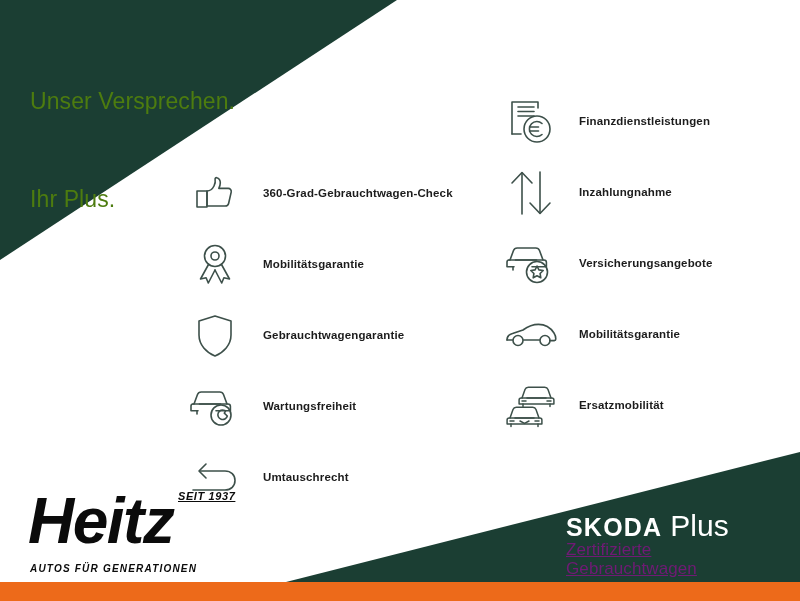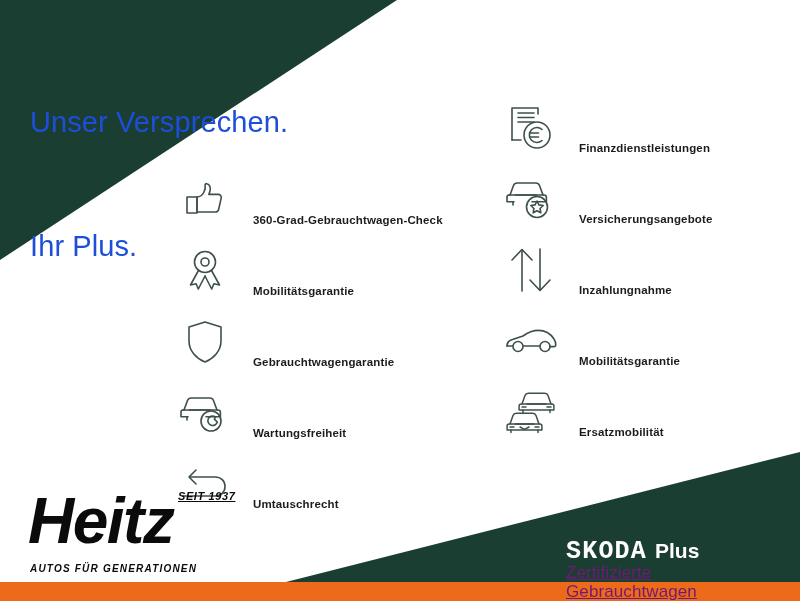--- a/index.html
+++ b/index.html
@@ -23,39 +23,39 @@
     width: 800px;
     height: 601px;
     pointer-events: none;
   }
 
   
   #headline {
     position: absolute;
     left: 30px;
     top: 20px;
-    color: #1d4ed8;
-    font-size: 29px;
+    color: #4d7c0f;
+    font-size: 23px;
     font-weight: 400;
     line-height: 1.42;
     letter-spacing: 0.1px;
     white-space: pre;
   }
   #headline .hl-line { display: block; }
 
   
   .col {
     position: absolute;
   }
-  #col-left  { left: 177px; top: 160px; width: 300px; }
+  #col-left  { left: 187px; top: 160px; width: 300px; }
   #col-right { left: 503px; top: 88px;  width: 290px; }
 
   .feature {
     display: flex;
-    align-items: flex-end;
+    align-items: center;
     height: 68px;
     margin-bottom: 3px;
   }
   .feature .ico {
     width: 56px;
     min-width: 56px;
     height: 56px;
     display: flex;
     align-items: center;
     justify-content: center;
@@ -119,32 +119,31 @@
     position: absolute;
     left: 566px;
     top: 511px;
     width: 220px;
   }
   #skoda-row {
     display: flex;
     align-items: baseline;
   }
   #skoda-word {
-    font-family: Liberation Mono, monospace;
+    font-family: Liberation Sans, sans-serif;
     font-size: 25px;
     font-weight: bold;
     color: #ffffff;
     letter-spacing: 1.2px;
     line-height: 1;
-    margin-top: 28px;
   }
   #skoda-plus {
     font-family: "Liberation Sans", sans-serif;
-    font-size: 21px;
-    font-weight: 700;
+    font-size: 30px;
+    font-weight: 400;
     color: #ffffff;
     margin-left: 8px;
     line-height: 1;
   }
   #skoda-sub {
     font-family: "Liberation Sans", sans-serif;
     font-size: 17px;
     font-weight: 400;
     color: #701a75;
     margin-top: 0;
@@ -251,43 +250,43 @@
           <path d="M35 25.5 a7.5 7.5 0 1 0 0 11"></path>
           <path d="M22.5 29 h9"></path>
           <path d="M22.5 33 h9"></path>
         </svg>
       </span>
       <span class="lbl">Finanzdienstleistungen</span>
     </div>
 
     <div class="feature">
       <span class="ico">
+        <svg width="46" height="48" viewBox="0 0 46 48" fill="none" stroke="#3d504a" stroke-width="1.6" stroke-linejoin="round" stroke-linecap="round">
+          <path d="M14 45 V4"></path>
+          <path d="M4 14 L14 3.5 L24 14"></path>
+          <path d="M32 3 v41"></path>
+          <path d="M22 34 L32 44.5 L42 34"></path>
+        </svg>
+      </span>
+      <span class="lbl">Inzahlungnahme</span>
+    </div>
+
+    <div class="feature">
+      <span class="ico">
         <svg width="50" height="46" viewBox="0 0 50 46" fill="none" stroke="#3d504a" stroke-width="1.6" stroke-linejoin="round" stroke-linecap="round">
           <path d="M4 19 l3.5 -9.5 c0.6 -1.6 2 -2.5 3.7 -2.5 h18.6 c1.7 0 3.1 0.9 3.7 2.5 L37 19"></path>
           <path d="M3 19 h35 c1.4 0 2.4 1 2.4 2.3 v4.5 H26"></path>
           <path d="M3 19 c-1.2 0 -2 0.9 -2 2.1 v4.7 h7"></path>
           <path d="M7 25.8 v3.2"></path>
           <path d="M9.5 19 h21"></path>
           <circle cx="31" cy="31" r="10.5"></circle>
           <path d="M31 25 l1.9 3.9 l4.3 0.6 l-3.1 3 l0.7 4.3 l-3.8 -2 l-3.8 2 l0.7 -4.3 l-3.1 -3 l4.3 -0.6 z"></path>
         </svg>
       </span>
       <span class="lbl">Versicherungsangebote</span>
-    </div>
-
-    <div class="feature">
-      <span class="ico">
-        <svg width="46" height="48" viewBox="0 0 46 48" fill="none" stroke="#3d504a" stroke-width="1.6" stroke-linejoin="round" stroke-linecap="round">
-          <path d="M14 45 V4"></path>
-          <path d="M4 14 L14 3.5 L24 14"></path>
-          <path d="M32 3 v41"></path>
-          <path d="M22 34 L32 44.5 L42 34"></path>
-        </svg>
-      </span>
-      <span class="lbl">Inzahlungnahme</span>
     </div>
 
     <div class="feature">
       <span class="ico">
         <svg width="52" height="28" viewBox="0 0 52 28" fill="none" stroke="#3d504a" stroke-width="1.6" stroke-linejoin="round" stroke-linecap="round">
           <path d="M2 19 c0 -3 2 -5.5 5.5 -6.5 L18 9 c5 -3.6 10 -5.6 15.5 -5.6 c6.5 0 12 3.3 15.5 8.6
                    c1.3 2 1.8 4 1.8 6 c0 0.9 -0.7 1.6 -1.6 1.6 h-4.5"></path>
           <path d="M2 19 h5.5"></path>
           <path d="M18.5 19 h16"></path>
           <circle cx="13" cy="19.5" r="5"></circle>

